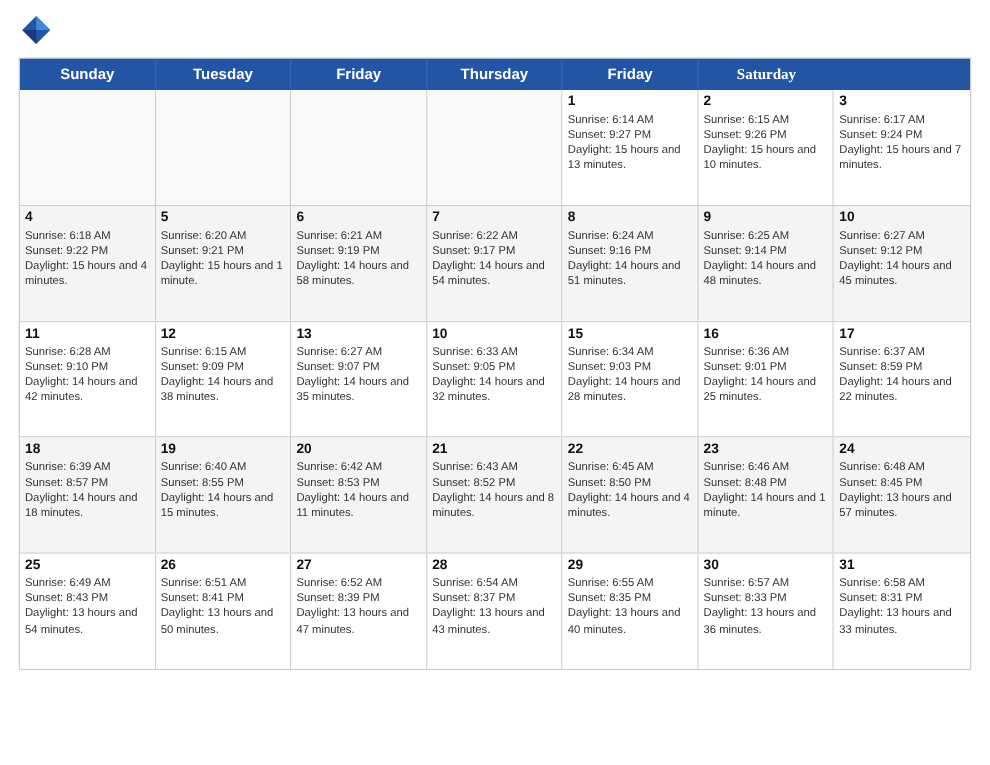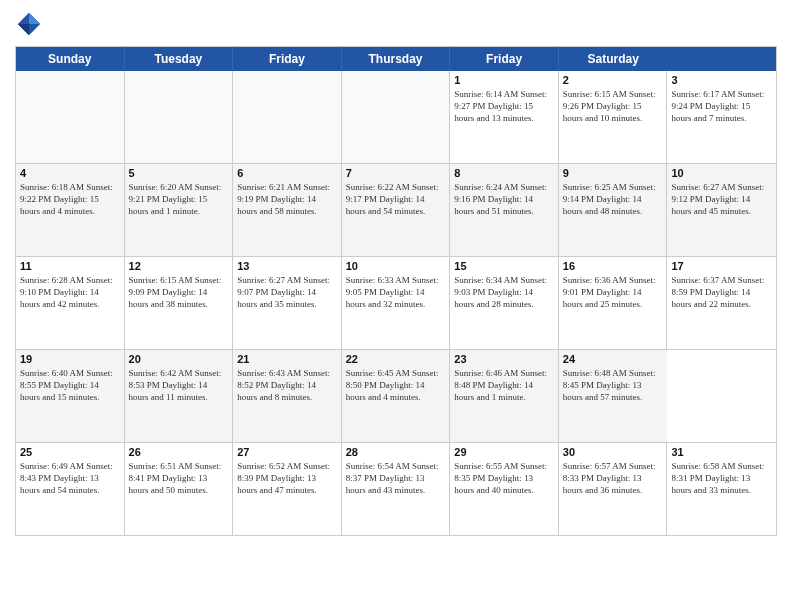--- a/index.html
+++ b/index.html
@@ -66,21 +66,21 @@
       background: #2255a4;
     }
     .cal-header-cell {
       color: #fff;
       font-size: 12px;
       font-weight: bold;
       text-align: center;
       padding: 5px 2px;
       border-right: 1px solid #3366bb;
     }
-    .cal-header-cell:last-child { border-right: none; }
+    .cal-header-cell:last-child { border-right: none; font-family: Liberation Serif, serif; }
     .cal-body {
       flex: 1;
       display: flex;
       flex-direction: column;
     }
     .cal-row {
       display: grid;
       grid-template-columns: repeat(7, 1fr);
       flex: 1;
       border-top: 1px solid #ccc;
@@ -101,21 +101,20 @@
     .day-num {
       font-size: 11px;
       font-weight: bold;
       margin-bottom: 2px;
       color: #111;
     }
     .cell-info {
       font-size: 9px;
       line-height: 1.35;
       color: #333;
-      font-family: Liberation Serif, serif;
     }
   </style>
 </head>
 <body>
 
 <div class="page">
   <div class="header">
     <div class="logo">
       <svg class="logo-icon" viewBox="0 0 40 40">
         <polygon points="20,4 36,20 20,36 4,20" fill="#2255a4"></polygon>
@@ -267,20 +266,27 @@
           <div class="cal-cell">
             <div class="day-num">17</div>
             <div class="cell-info">Sunrise: 6:37 AM
 Sunset: 8:59 PM
 Daylight: 14 hours
 and 22 minutes.</div>
           </div>
         </div>
         <div class="cal-row">
           <div class="cal-cell alt">
+            <div class="day-num">18</div>
+            <div class="cell-info">Sunrise: 6:39 AM
+Sunset: 8:57 PM
+Daylight: 14 hours
+and 18 minutes.</div>
+          </div>
+          <div class="cal-cell alt">
             <div class="day-num">19</div>
             <div class="cell-info">Sunrise: 6:40 AM
 Sunset: 8:55 PM
 Daylight: 14 hours
 and 15 minutes.</div>
           </div>
           <div class="cal-cell alt">
             <div class="day-num">20</div>
             <div class="cell-info">Sunrise: 6:42 AM
 Sunset: 8:53 PM

